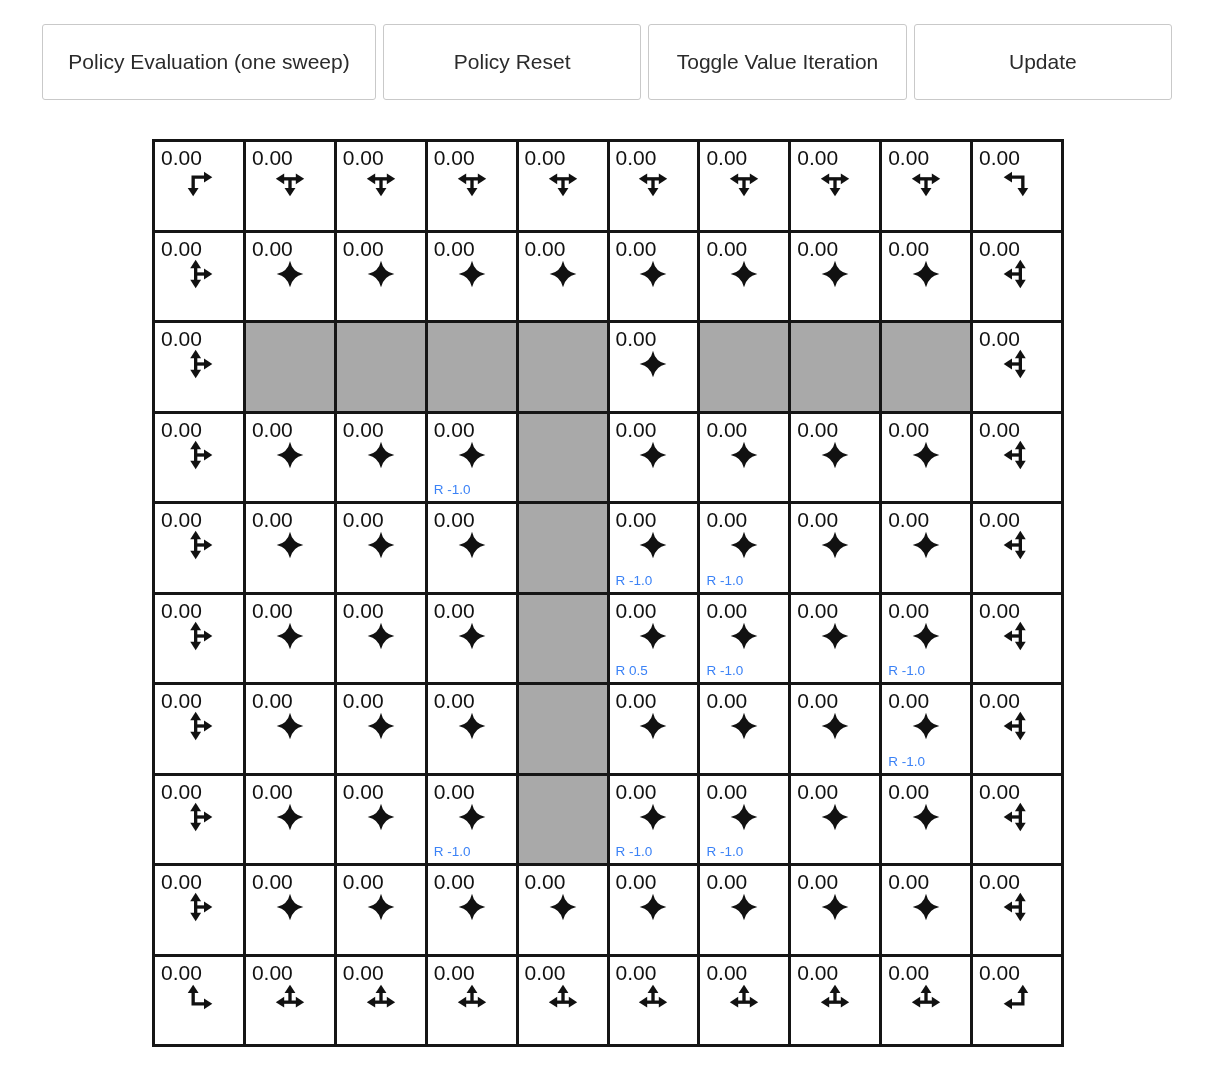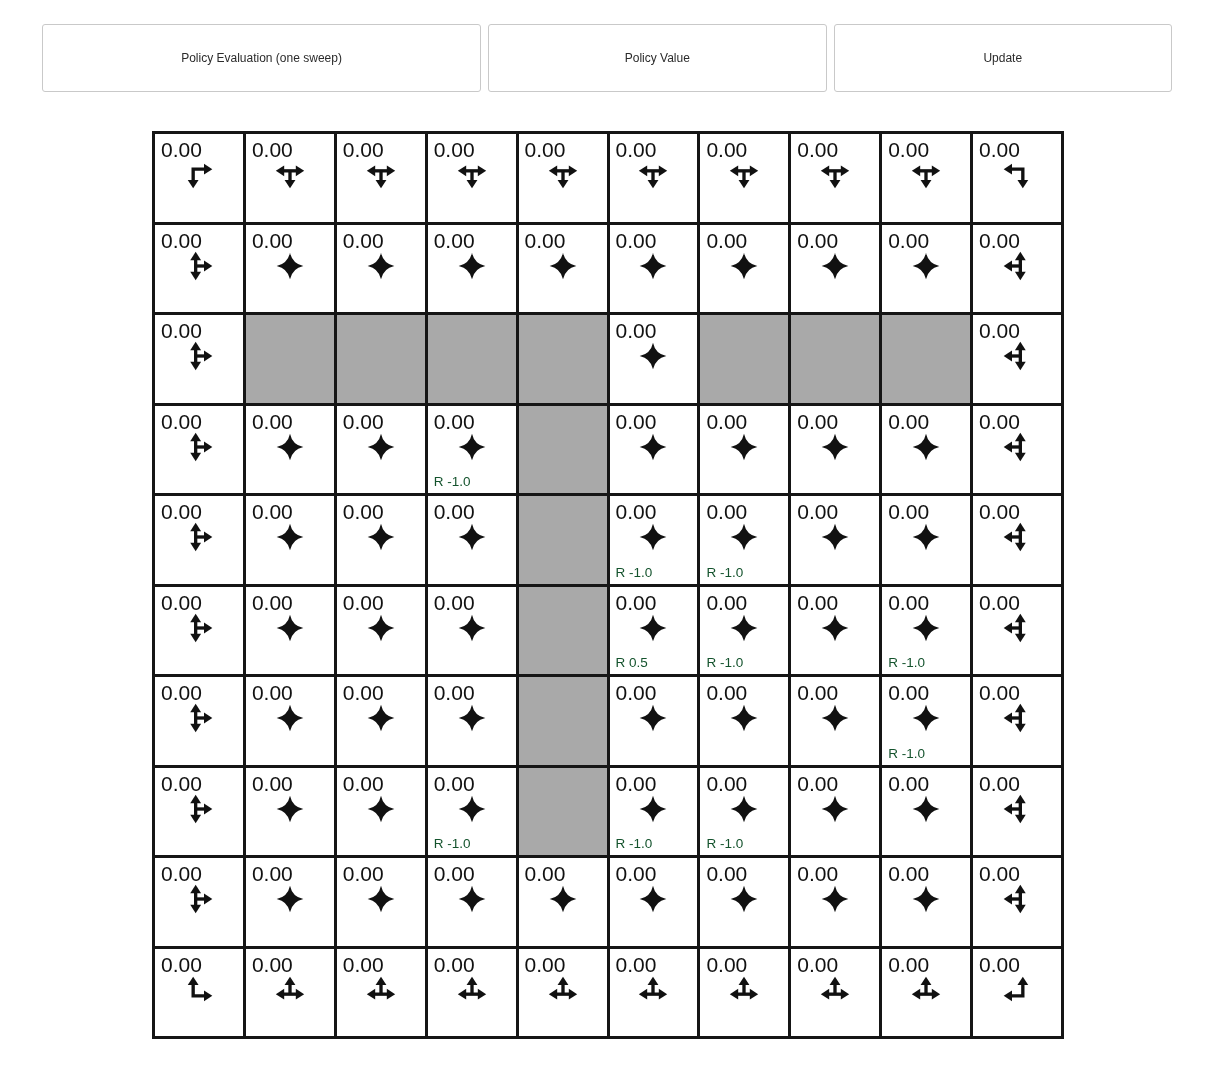--- a/index.html
+++ b/index.html
@@ -5,46 +5,47 @@
   * { box-sizing: border-box; }
   html, body { margin:0; padding:0; }
   body {
     width:1224px; height:1080px; background:#ffffff;
     font-family:"Liberation Sans", sans-serif;
     overflow:hidden;
   }
   .toolbar { display:flex; gap:7px; margin:24px 52px 0 42px; }
   .btn {
     background:#ffffff; border:1px solid #c9c9c9; border-radius:3px;
-    height:68px; flex:1; display:flex; align-items:center; justify-content:center;
-    font-size:12px; color:#2b2b2b; cursor:pointer; white-space:nowrap;
+    height:76px; flex:1; display:flex; align-items:center; justify-content:center;
+    font-size:21px; color:#2b2b2b; cursor:pointer; white-space:nowrap;
   }
   .btn.wide { flex:1.31; }
   .grid-wrap {
     margin:39px 0 0 152px; width:912px; height:908px;
     border:3px solid #151515; background:#151515;
   }
   .grid {
     width:100%; height:100%;
     display:grid; grid-template-columns:repeat(10,1fr); grid-template-rows:repeat(10,1fr);
     gap:3px; background:#151515;
   }
   .cell { background:#ffffff; position:relative; overflow:hidden; }
   .cell.wall { background:#a9a9a9; }
   .val { font-size:21px; color:#111; padding:4px 0 0 6px; line-height:1.15; }
   .icon { width:30px; height:30px; margin:-2px auto 0; }
   .icon svg { display:block; }
-  .reward { position:absolute; left:6px; bottom:4px; font-size:13.5px; color:#14532d; }
+  .reward { position:absolute; left:6px; bottom:4px; font-size:13.5px; color:#3b82f6; }
 </style>
 </head>
 <body>
 
 <div class="toolbar">
   <button class="btn wide">Policy Evaluation (one sweep)</button>
-  <button class="btn">Policy Value</button>
+  <button class="btn">Policy Reset</button>
+  <button class="btn">Toggle Value Iteration</button>
   <button class="btn">Update</button>
 </div>
 
 <div class="grid-wrap">
   <div class="grid">
       <div class="cell">
         <div class="val">0.00</div>
         <div class="icon">
           <svg viewBox="0 0 36 36" width="30" height="30" xmlns="http://www.w3.org/2000/svg">
             <polyline points="11,26 11,11 25,11" fill="none" stroke="#111111" stroke-width="4"></polyline>

